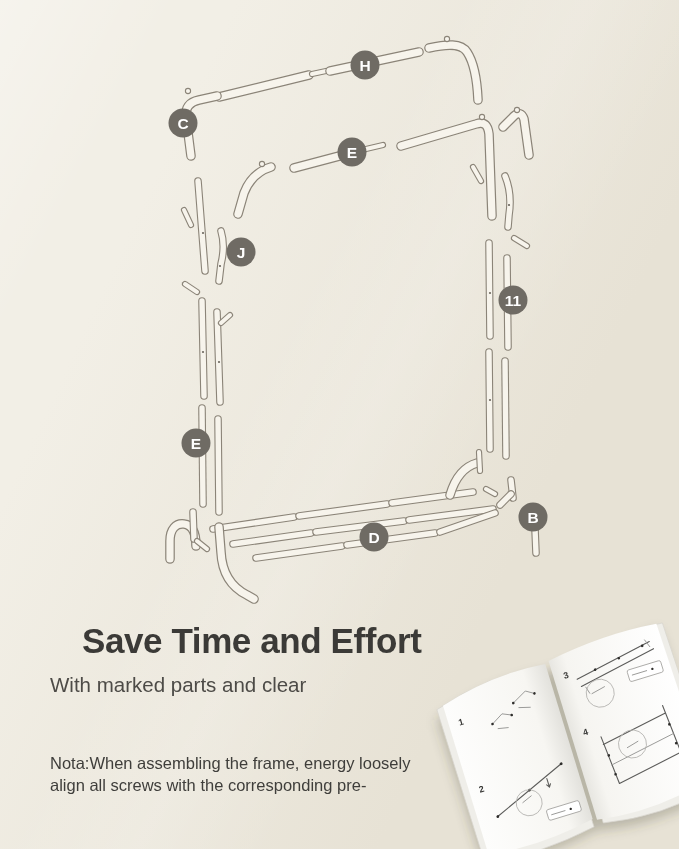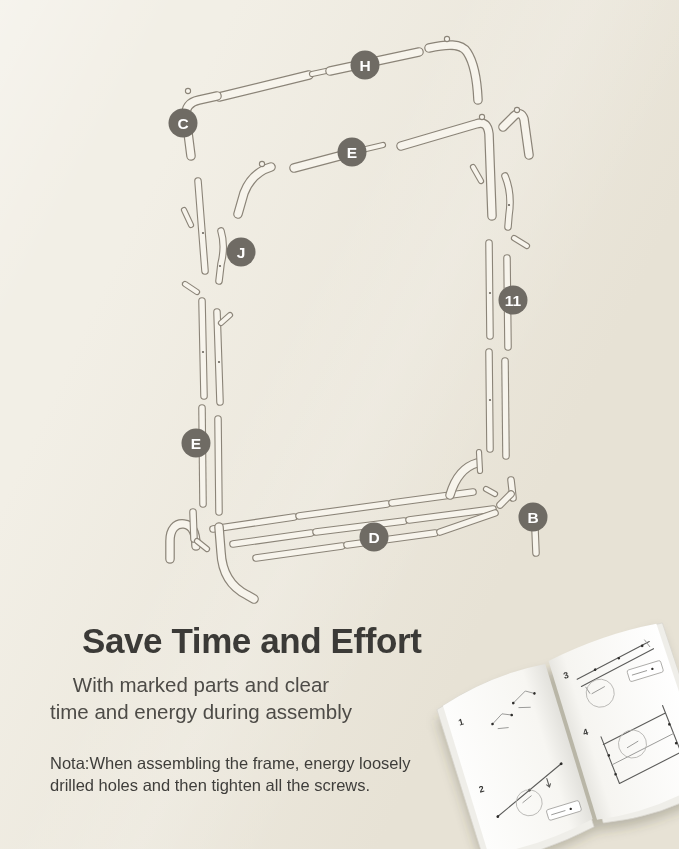--- a/index.html
+++ b/index.html
@@ -279,23 +279,22 @@
         <circle class="dcirc" cx="58" cy="24" r="14"></circle>
         <path class="sketch" d="M52,26 l12,-3"></path>
       </g>
     </g>
   </svg>
 
   <div class="heading">Save Time and Effort</div>
 
   <div class="bodytext">
     <div>With marked parts and clear</div>
-    <div>time and energy during assembly</div>
   </div>
 
   <div class="notetext">
     <div>
       <b>Nota:</b><span>When assembling the frame, energy loosely</span>
     </div>
-    <div>drilled holes and then tighten all the screws.</div>
+    <div>align all screws with the corresponding pre-</div>
   </div>
 
 </div>
 
 </body></html>

